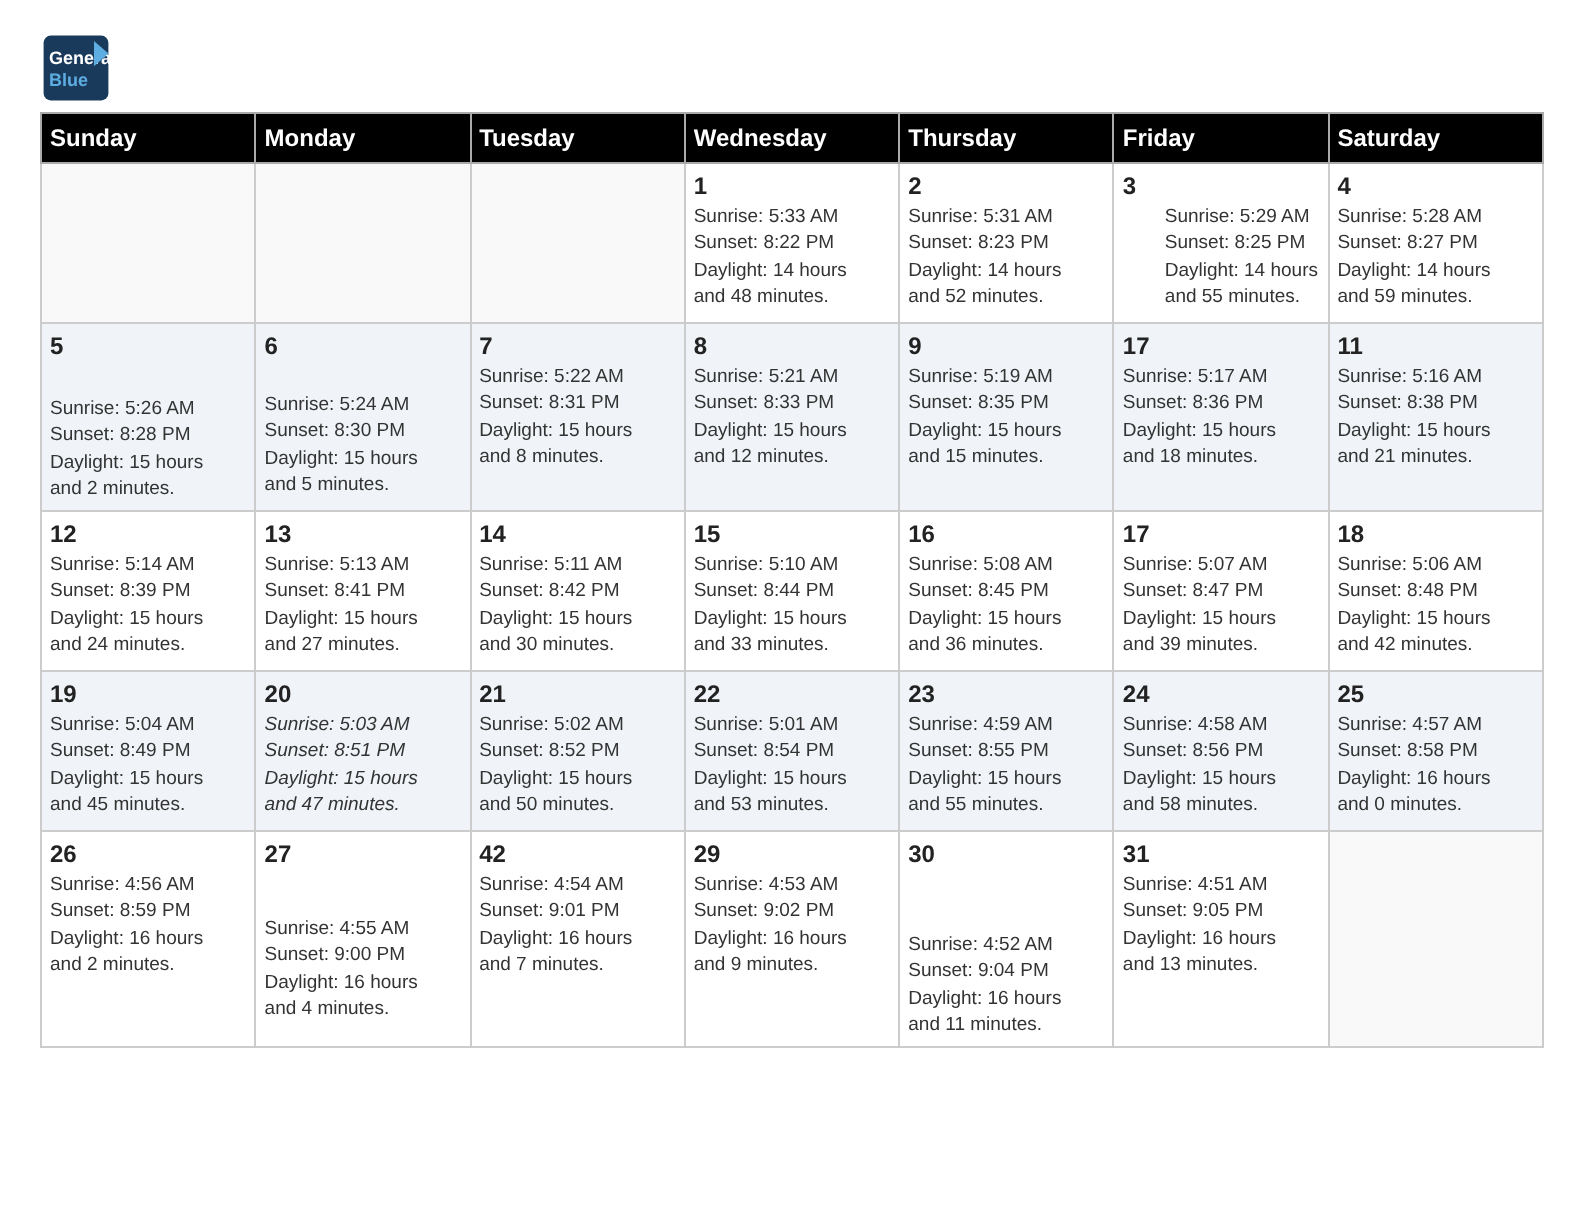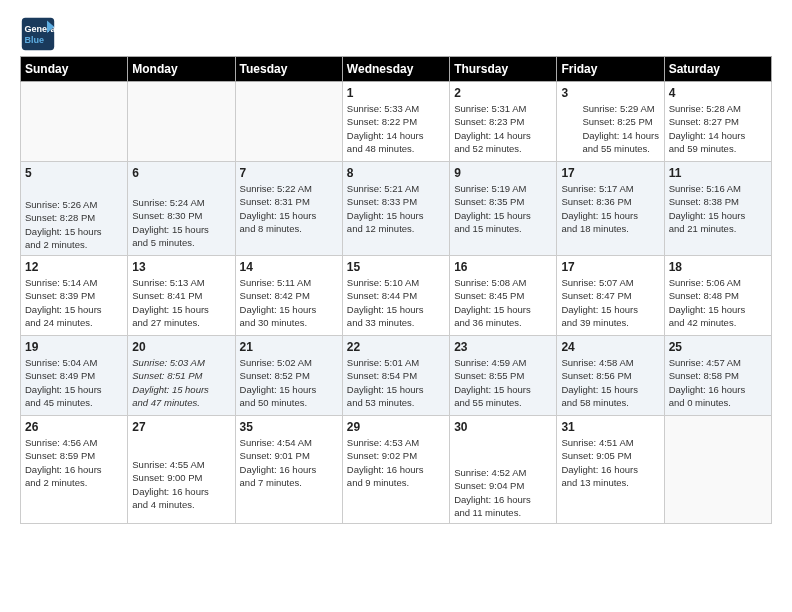--- a/index.html
+++ b/index.html
@@ -316,21 +316,21 @@
 and 2 minutes.</div>
           </td>
           <td>
             <span class="day-num">27</span>
             <div class="day-info" style="white-space: pre-line; margin-top: 24px;">Sunrise: 4:55 AM
 Sunset: 9:00 PM
 Daylight: 16 hours
 and 4 minutes.</div>
           </td>
           <td>
-            <span class="day-num">35</span>
+            <span class="day-num">42</span>
             <div class="day-info" style="white-space: pre-line;">Sunrise: 4:54 AM
 Sunset: 9:01 PM
 Daylight: 16 hours
 and 7 minutes.</div>
           </td>
           <td>
             <span class="day-num">29</span>
             <div class="day-info" style="white-space: pre-line;">Sunrise: 4:53 AM
 Sunset: 9:02 PM
 Daylight: 16 hours

